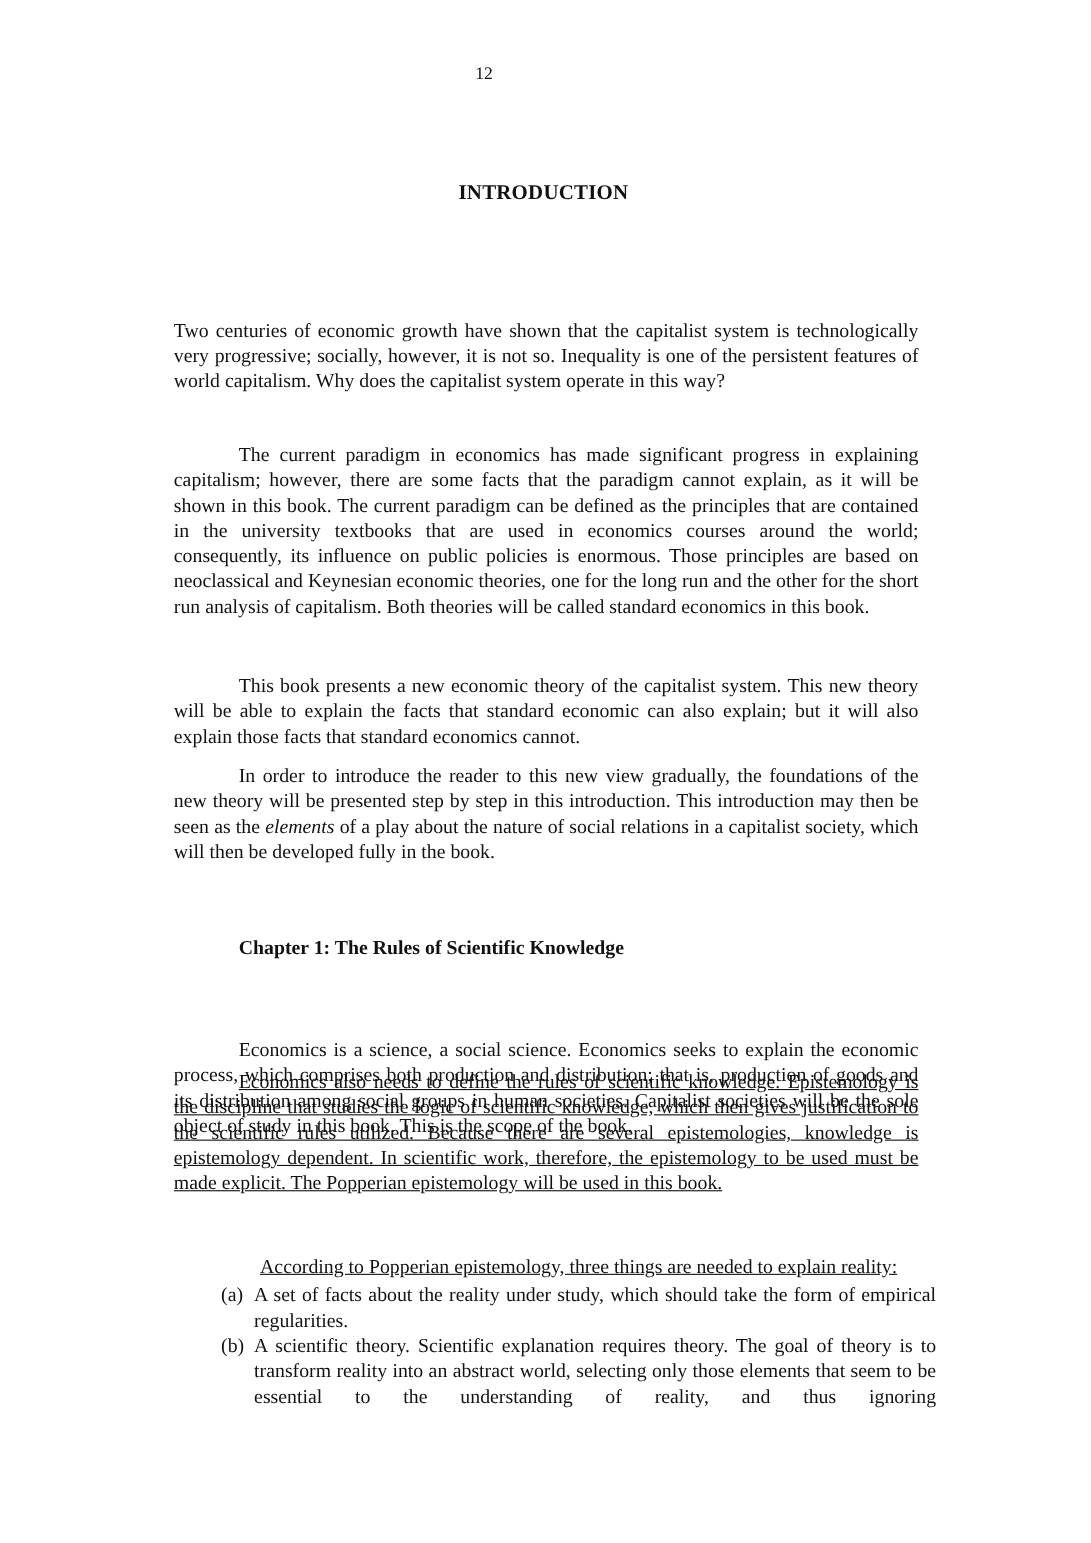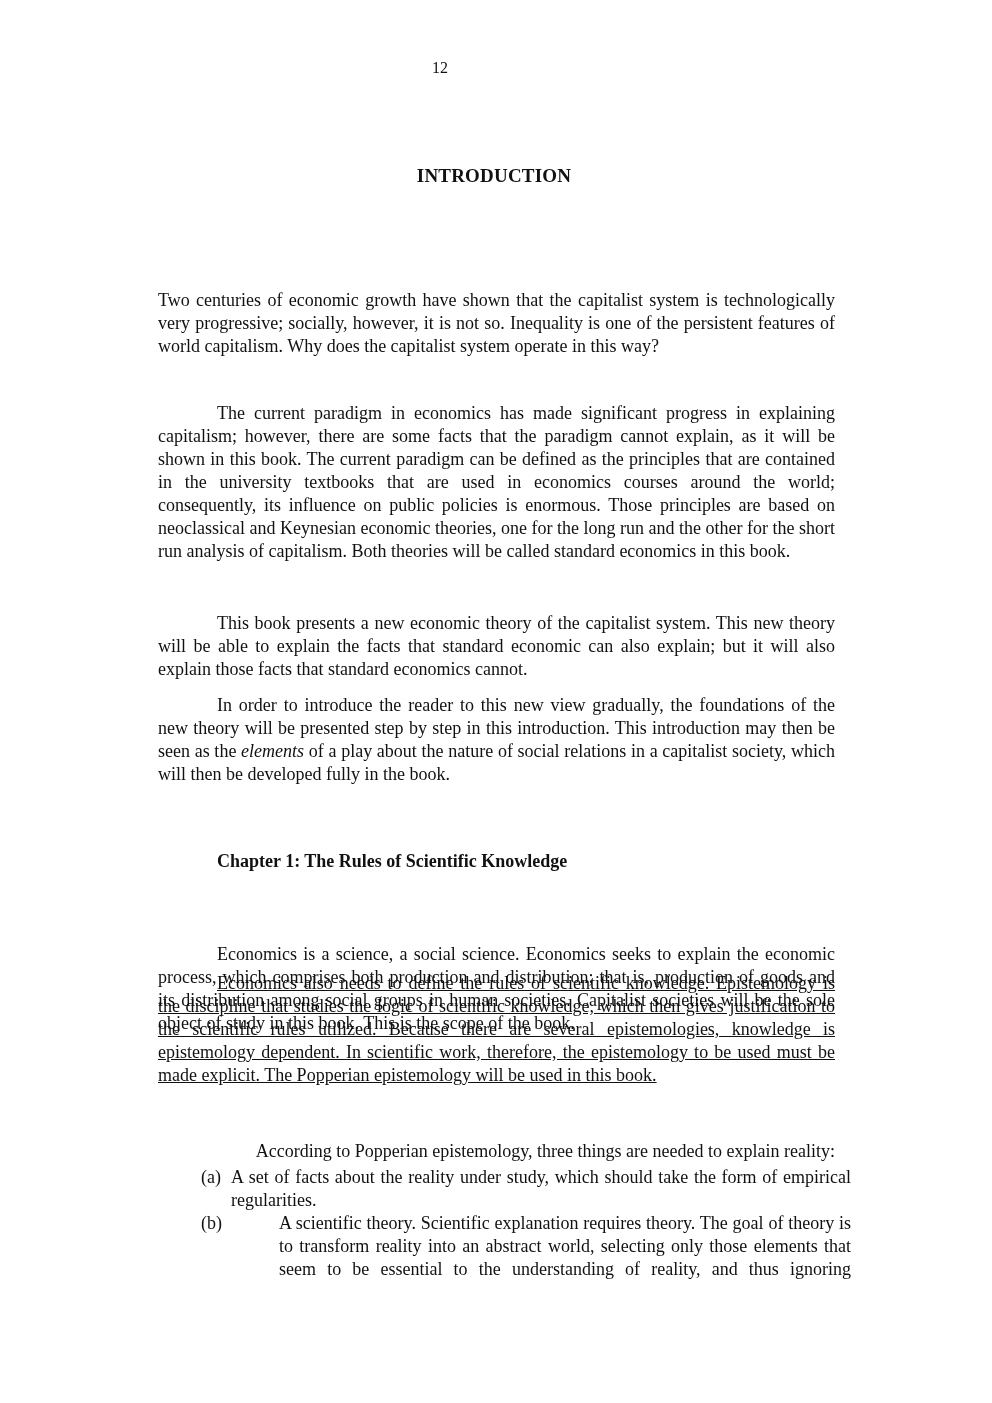--- a/index.html
+++ b/index.html
@@ -108,25 +108,25 @@
 
 <div class="content" style="top: 927px;">
   <p class="para indent">Economics is a science, a social science. Economics seeks to explain the economic process, which comprises both production and distribution; that is, production of goods and its distribution among social groups in human societies. Capitalist societies will be the sole object of study in this book. This is the scope of the book.</p>
 </div>
 
 <div class="content" style="top: 956px; text-decoration: underline;">
   <p class="para indent">Economics also needs to define the rules of scientific knowledge. Epistemology is the discipline that studies the logic of scientific knowledge, which then gives justification to the scientific rules utilized. Because there are several epistemologies, knowledge is epistemology dependent. In scientific work, therefore, the epistemology to be used must be made explicit. The Popperian epistemology will be used in this book.</p>
 </div>
 
 <div class="content" style="top: 1124px;">
-  <p class="para indent" style="text-align:right;">According to Popperian epistemology, three things are needed to explain reality:</p>
+  <p class="para indent" style="text-align:center;text-decoration:underline;">According to Popperian epistemology, three things are needed to explain reality:</p>
 </div>
 
 <ul class="list" style="top: 1166px;">
   <li class="list-item">
     <span class="list-marker">(a)</span>
     <span>A set of facts about the reality under study, which should take the form of empirical regularities.</span>
   </li>
   <li class="list-item">
     <span class="list-marker">(b)</span>
-    <span style="text-align-last: justify; display:block;margin-left:48px;">A scientific theory. Scientific explanation requires theory. The goal of theory is to transform reality into an abstract world, selecting only those elements that seem to be essential to the understanding of reality, and thus ignoring</span>
+    <span style="text-align-last: justify; display:block;">A scientific theory. Scientific explanation requires theory. The goal of theory is to transform reality into an abstract world, selecting only those elements that seem to be essential to the understanding of reality, and thus ignoring</span>
   </li>
 </ul>
 
 </body></html>

